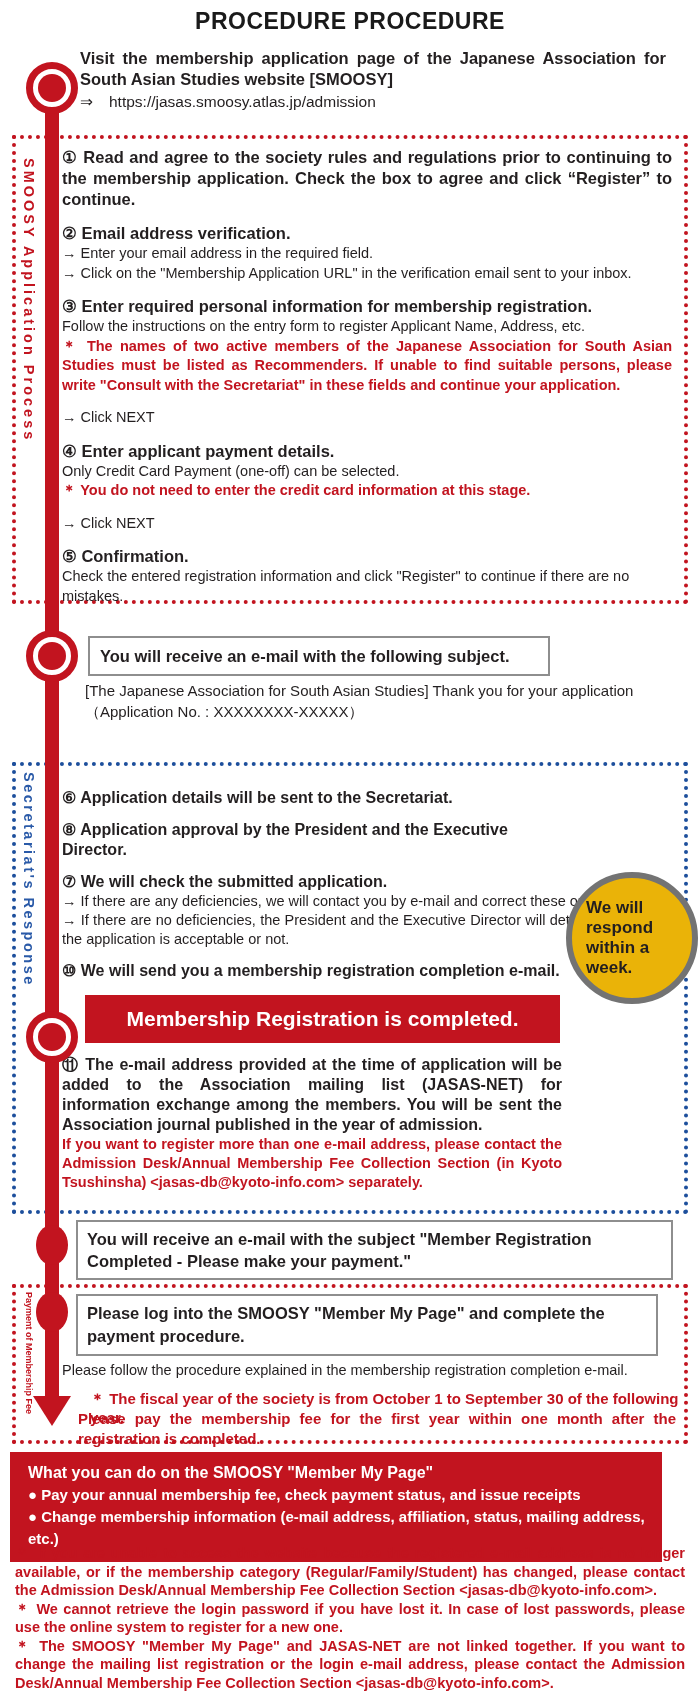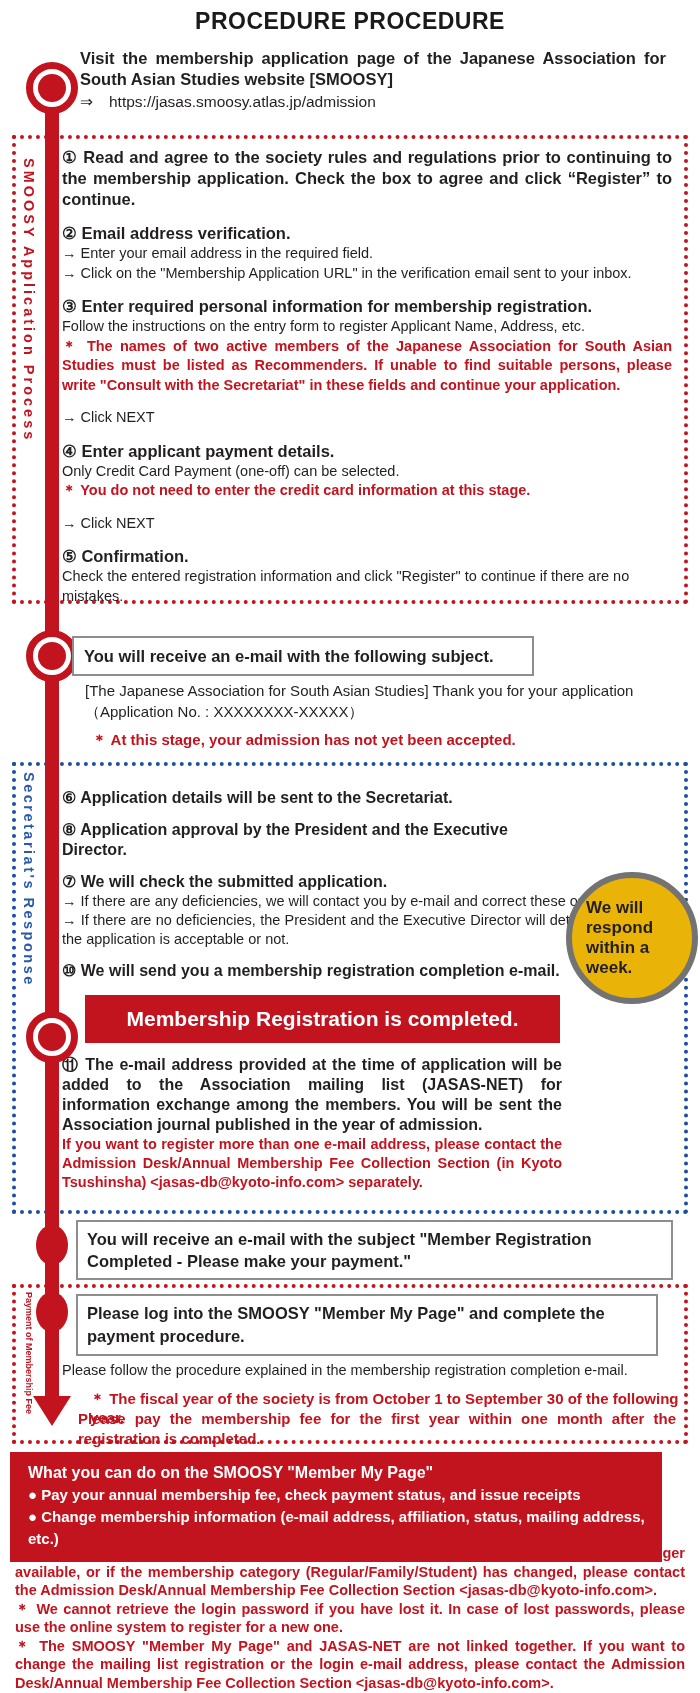--- a/index.html
+++ b/index.html
@@ -64,21 +64,21 @@
   .banner{margin:14px 0 0 23px;width:475px;height:48px;background:var(--red);
     color:#fff;font-weight:bold;font-size:21px;text-align:center;line-height:48px;}
   #steps-b .step{margin-top:12px;}
   .respond{position:absolute;left:566px;top:872px;width:132px;height:132px;
     border:6px solid #737373;border-radius:50%;background:#eab308;z-index:3;
     display:flex;align-items:center;justify-content:center;text-align:left;
     font-weight:bold;font-size:17px;line-height:1.18;color:var(--ink);padding:0 14px;}
   
   .gbox{position:absolute;background:#fff;border:2px solid var(--gray);
     font-weight:bold;color:var(--ink);z-index:6;}
-  #sbj1{left:72px;top:636px;width:462px;padding:7px 10px;font-size:16.5px;line-height:22px;}
+  #sbj1{left:88px;top:636px;width:462px;padding:7px 10px;font-size:16.5px;line-height:22px;}
   #sbj2{left:76px;top:1220px;width:597px;padding:6px 9px;font-size:16.5px;line-height:22px;}
   #sbj3{left:76px;top:1294px;width:582px;padding:6px 9px;font-size:16.5px;line-height:23px;}
   .emline{position:absolute;left:85px;font-size:15px;line-height:21px;z-index:6;}
   .em1{top:680px;} .em2{top:701px;}
   .note1{position:absolute;left:92px;top:731px;font-size:15px;font-weight:bold;color:var(--red);z-index:6;}
   .follow{position:absolute;left:62px;top:1362px;font-size:14.5px;z-index:6;}
   .fnote1{position:absolute;left:90px;top:1390px;font-size:15px;font-weight:bold;color:var(--red);z-index:6;}
   .fnote2{position:absolute;left:78px;top:1409px;width:598px;font-size:15px;line-height:19.5px;
     font-weight:bold;color:var(--red);text-align:justify;z-index:6;}
   
@@ -138,21 +138,20 @@
           <div class="h ">⑤ Confirmation.</div>
           <div class="ln ">Check the entered registration information and click "Register" to continue if there are no mistakes.</div>
         </div>
       </div>
   </div>
   <div class="vlabel vl1">SMOOSY Application Process</div>
 
   <div class="gbox" id="sbj1">You will receive an e-mail with the following subject.</div>
   <div class="emline em1">[The Japanese Association for South Asian Studies] Thank you for your application</div>
   <div class="emline em2">（Application No. : XXXXXXXX-XXXXX）</div>
-  <div class="note1">＊ At this stage, your admission has not yet been accepted.</div>
 
   <div class="dotbox" id="box2">
     <div class="content2">
       <div id="steps-a">
           <div class="step">
             <div class="h ">⑥ Application details will be sent to the Secretariat.</div>
           </div>
           <div class="step">
             <div class="h w512">⑧ Application approval by the President and the Executive Director.</div>
           </div>

